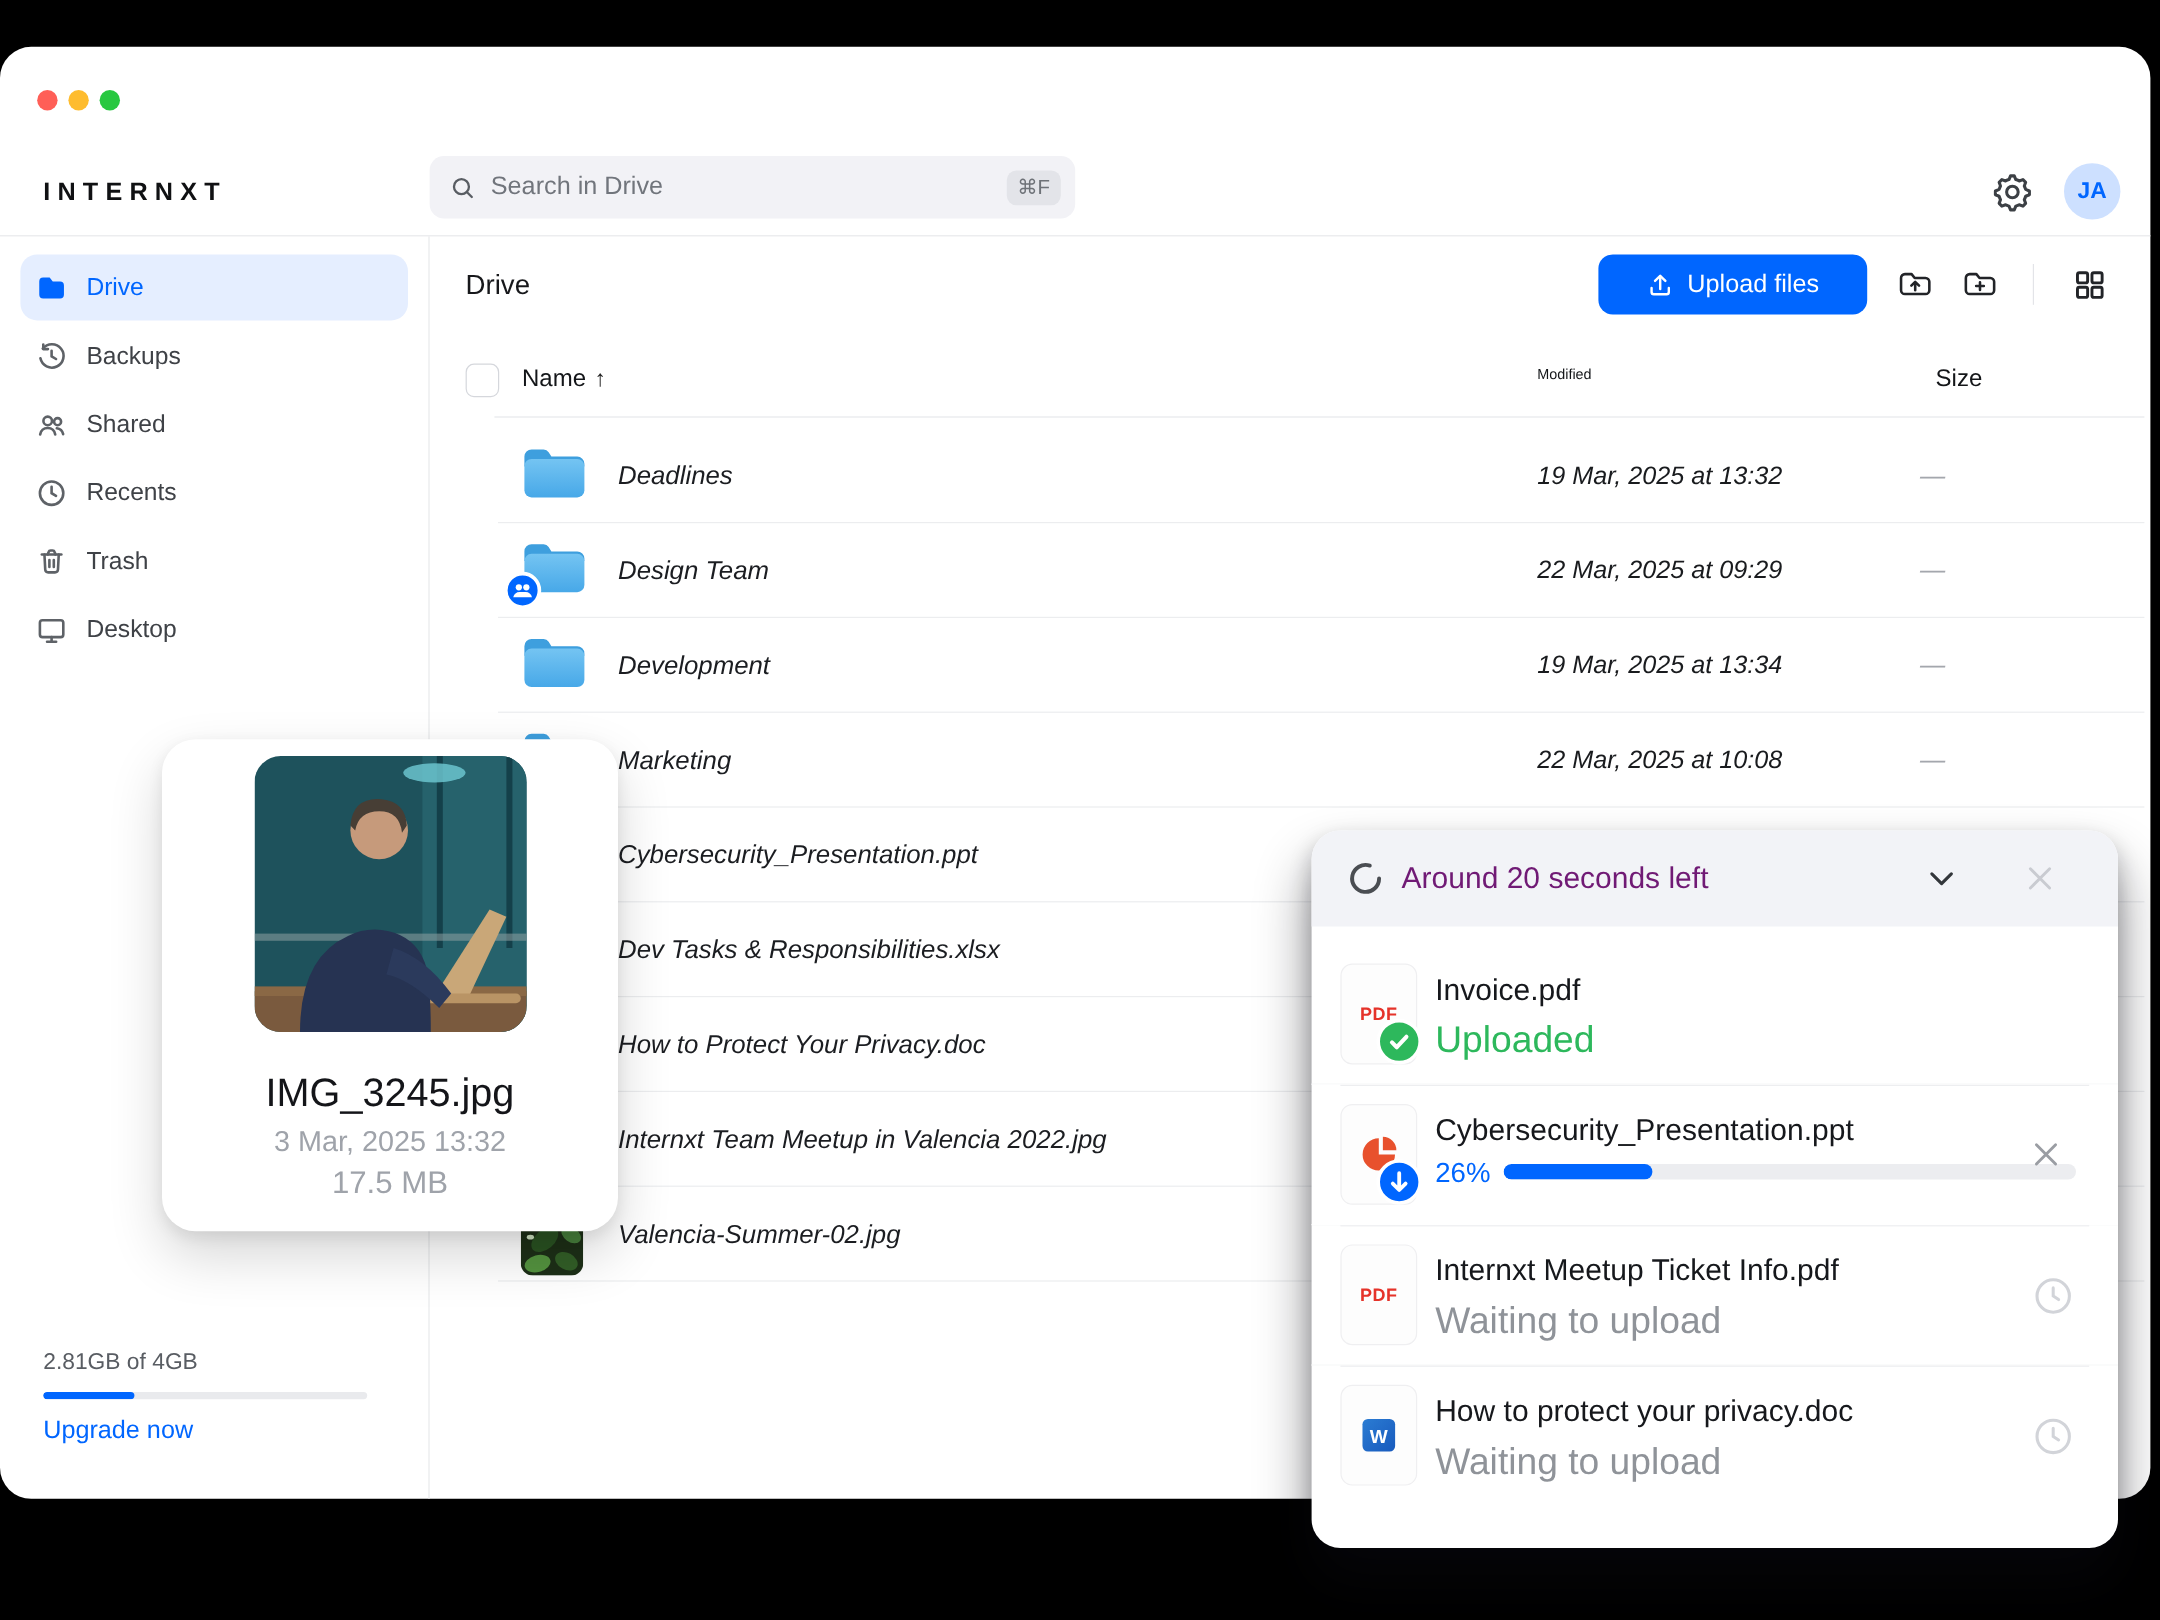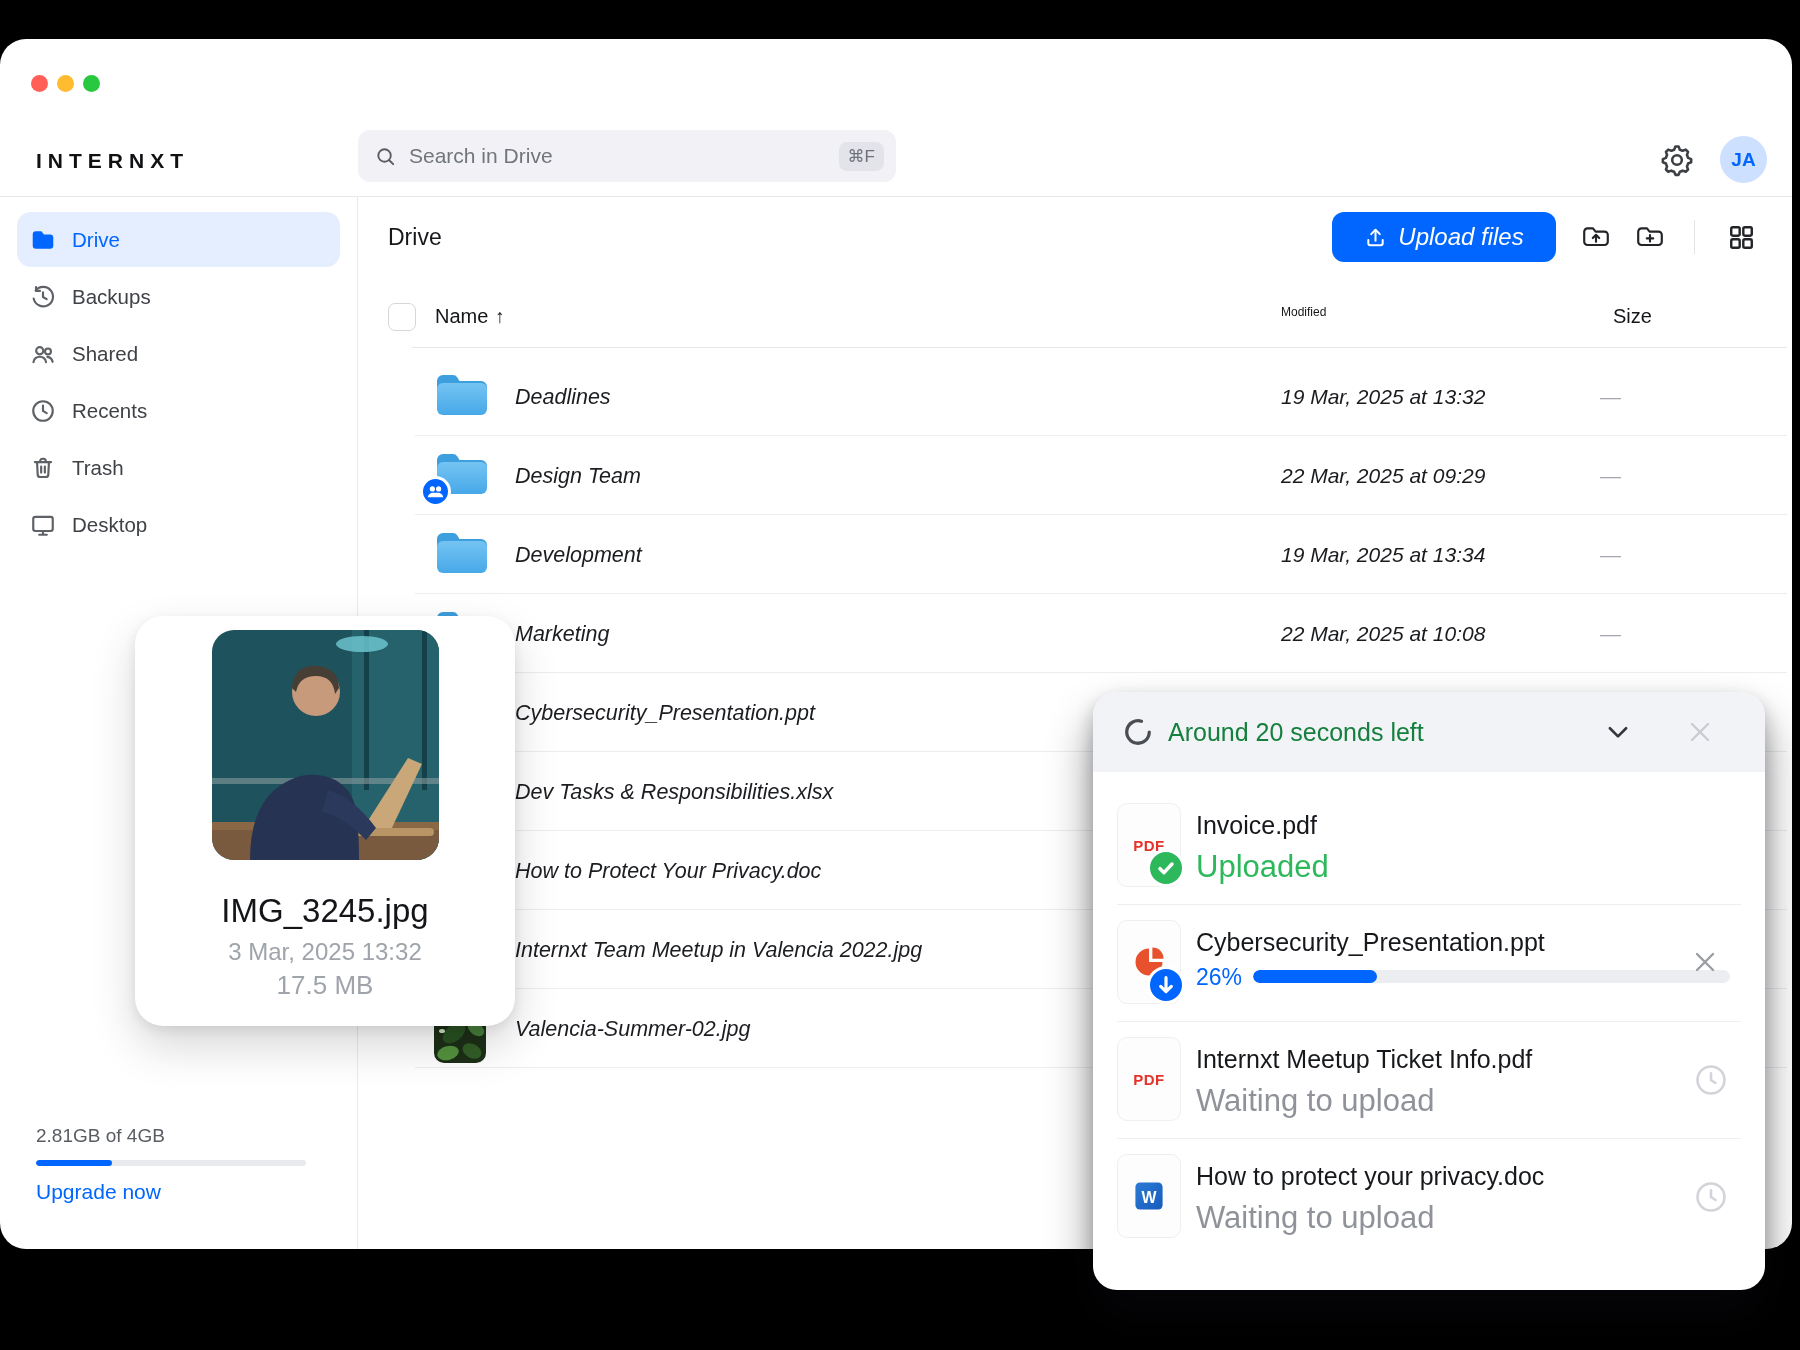--- a/index.html
+++ b/index.html
@@ -30,22 +30,22 @@
   .nav-item.active{background:#E5EEFF;}
   .nav-item.active .nlabel{color:#0066FF;font-weight:500;}
   .storage{position:absolute;left:36px;top:928px;width:280px;}
   .storage .use{font-size:19px;color:#595D63;}
   .sbar{margin-top:13px;width:270px;height:6px;border-radius:3px;background:#E9EAED;overflow:hidden;}
   .sbar .fill{height:100%;background:#0066FF;border-radius:3px;}
   .upgrade{margin-top:14px;font-size:21px;font-weight:500;color:#0066FF;cursor:pointer;}
   
   .page-title{position:absolute;left:388px;top:185px;font-size:23px;font-weight:500;color:#17181B;}
   .upload-btn{position:absolute;left:1332px;top:173px;width:224px;height:50px;border:none;background:#0066FF;color:#fff;
-              border-radius:12px;display:flex;align-items:center;justify-content:center;gap:11px;font-size:24px;
-              font-weight:500;font-family:inherit;cursor:pointer;font-style:italic;}
+              border-radius:12px;display:flex;align-items:center;justify-content:center;gap:11px;font-size:21px;
+              font-weight:500;font-family:inherit;cursor:pointer;}
   .tbicon{position:absolute;top:183px;width:30px;height:30px;color:#222428;cursor:pointer;}
   .tbdiv{position:absolute;left:1694px;top:181px;width:1px;height:34px;background:#E3E4E8;}
   
   .thead{position:absolute;left:358px;right:0;top:258px;height:50px;}
   .cb{position:absolute;left:30px;top:6px;width:26px;height:26px;border:1.5px solid #D5D7DC;border-radius:7px;background:#fff;cursor:pointer;}
   .col-name{position:absolute;left:77px;top:8px;font-size:20px;font-weight:500;color:#141619;cursor:pointer;}
   .col-arrow{font-size:19px;font-weight:400;margin-left:7px;color:#222;}
   .col-mod{position:absolute;left:923px;top:8px;font-size:12px;font-weight:500;color:#141619;}
   .col-size{position:absolute;left:1255px;top:8px;font-size:20px;font-weight:500;color:#141619;}
   .headline{position:absolute;left:412px;right:5px;top:308px;height:1px;background:#E7E8EB;}
@@ -68,21 +68,21 @@
          box-shadow:0 20px 45px rgba(0,0,0,.16), 0 4px 12px rgba(0,0,0,.08);text-align:center;}
   .pphoto{width:227px;height:230px;border-radius:22px;overflow:hidden;margin:14px auto 0 auto;}
   .pname{margin-top:32px;font-size:33px;font-weight:500;color:#141519;}
   .pdate{margin-top:8px;font-size:24px;color:#9FA3AA;}
   .psize{margin-top:4px;font-size:26px;color:#9FA3AA;}
   
   .panel{position:absolute;left:1093px;top:692px;width:672px;height:598px;background:#fff;border-radius:24px;z-index:10;
          box-shadow:0 28px 45px rgba(10,10,18,.45), 0 8px 18px rgba(10,10,18,.22);}
   .phead{height:80px;background:#F2F3F7;border-radius:24px 24px 0 0;position:relative;display:flex;align-items:center;}
   .spin{margin-left:30px;width:30px;height:30px;color:#4A4D52;}
-  .ptitle{margin-left:15px;font-size:25px;font-weight:500;color:#15803d;}
+  .ptitle{margin-left:15px;font-size:25px;font-weight:500;color:#701a75;}
   .chev{position:absolute;left:510px;top:25px;width:30px;height:30px;color:#33363B;cursor:pointer;}
   .pclose{position:absolute;left:591px;top:24px;width:32px;height:32px;color:#C9CBD1;cursor:pointer;}
   .pitems{padding-top:15px;}
   .up-item{position:relative;height:116px;}
   .up-item + .up-item{border-top:1px solid #ECEDEF;background-clip:padding-box;}
   .up-item + .up-item::before{content:"";position:absolute;left:0;right:0;top:-1px;height:1px;background:#fff;}
   .up-item::after{content:"";position:absolute;left:24px;right:24px;top:0;height:1px;background:#EDEEF0;}
   .up-item:first-child::after{display:none;}
   .uicard{position:absolute;left:24px;top:16px;width:64px;height:84px;background:#FDFDFD;border:1px solid #EFEFF1;
           border-radius:10px;display:flex;align-items:center;justify-content:center;box-sizing:border-box;}

